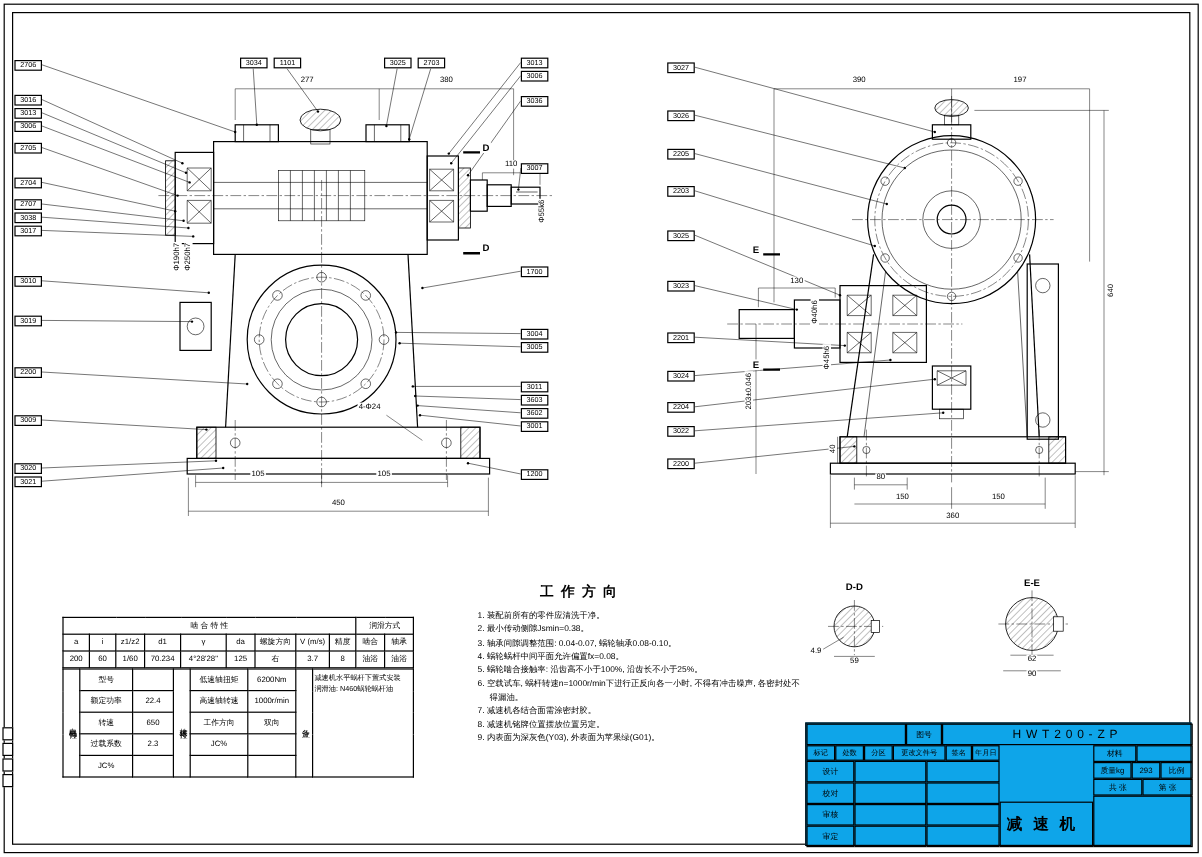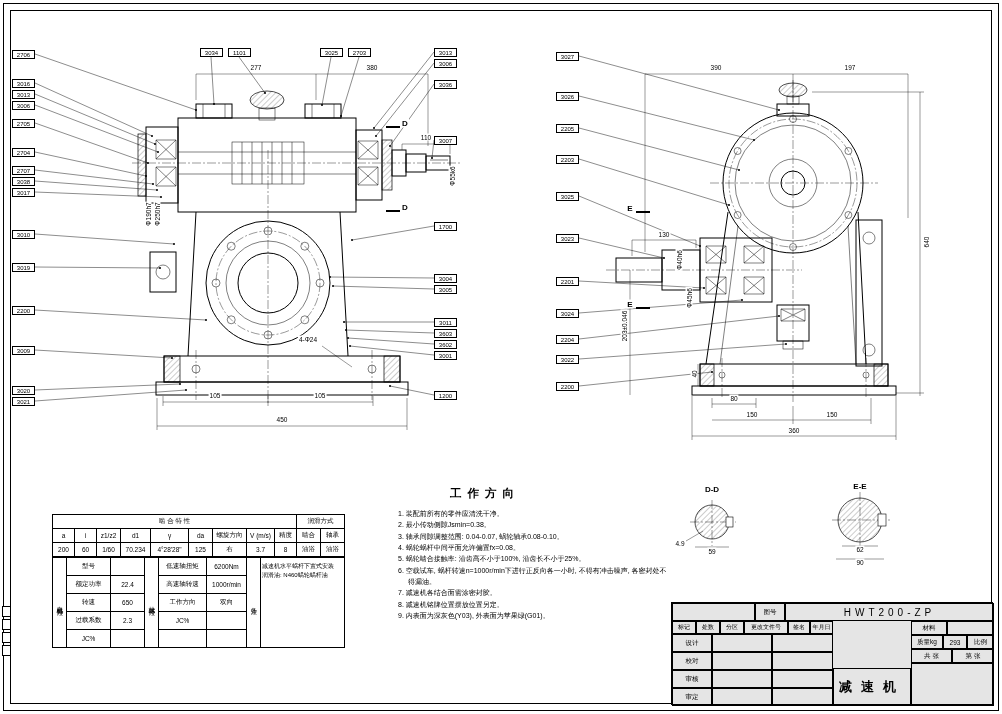--- a/index.html
+++ b/index.html
@@ -26,21 +26,21 @@
   #mesh-wrap{position:absolute;left:52px;top:514px;z-index:2}
   table{border-collapse:collapse;table-layout:fixed;background:#fff}
   #mesh-table,#spec-table{width:292px}
   #mesh-table td,#spec-table td{border:.6px solid #000;font-size:6.5px;text-align:center;padding:0 1px;height:14px;overflow:hidden;white-space:nowrap}
   #spec-table td{height:18px}
   .vert{writing-mode:vertical-lr;text-orientation:upright;letter-spacing:1px;font-size:6.5px}
   .notes{text-align:left!important;font-size:6px!important;white-space:normal!important;line-height:1.5;vertical-align:top;padding-top:4px!important}
   #techreq{position:absolute;left:398px;top:486px;width:272px;z-index:2}
   #techreq .title{font-size:11.5px;letter-spacing:6px;margin-left:52px;margin-bottom:7px;font-weight:bold}
   .tri{font-size:7px;line-height:1.62;padding-left:10px;text-indent:-10px}
-  #titleblock{position:absolute;left:671px;top:602px;width:322px;height:103px;border:1.2px solid #000;background:#e5e5e5;z-index:2}
+  #titleblock{position:absolute;left:671px;top:602px;width:322px;height:103px;border:1.2px solid #000;background:#0ea5e9;z-index:2}
   .tbc{position:absolute;border:.6px solid #000;display:flex;align-items:center;justify-content:center;font-size:6.5px;overflow:hidden;white-space:nowrap}
   .tb-tuhao{font-size:10px;letter-spacing:4px}
   .tb-model{font-size:13px;font-weight:bold;letter-spacing:5px}
   .tb-name{font-size:13px;font-weight:bold;letter-spacing:9px}
 </style>
 </head>
 <body>
 
 <div class="frame-outer"></div>
 <div class="frame-inner"></div>

